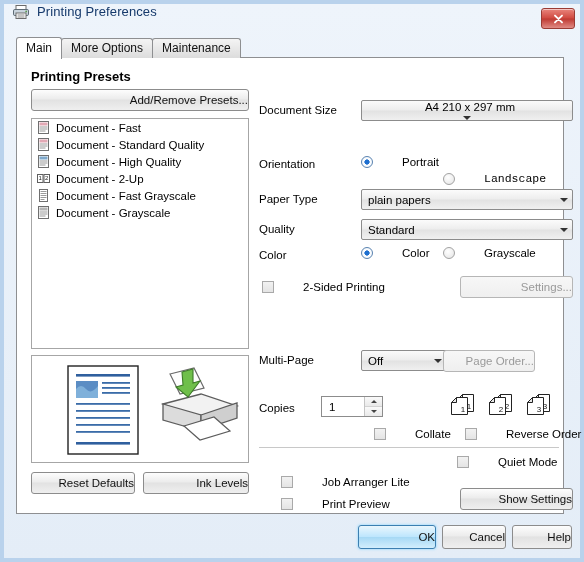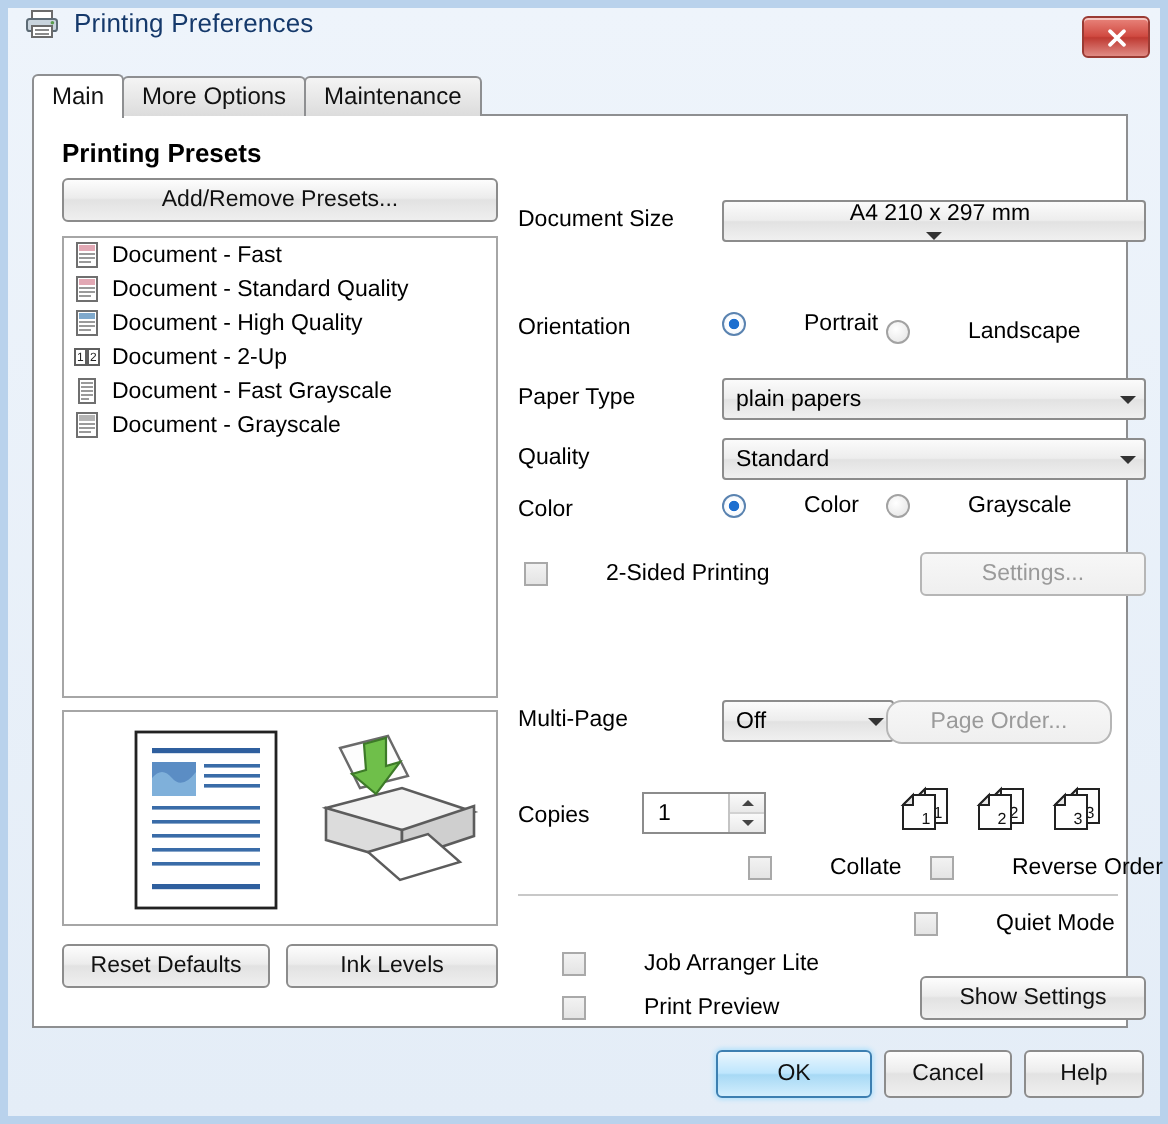--- a/index.html
+++ b/index.html
@@ -58,21 +58,21 @@
   
   .presets-title{
     position:absolute;left:14px;top:11px;
     font-size:13px;font-weight:bold;color:#000;
   }
   .btn{
     box-sizing:border-box;
     border:1px solid #8c8c8c;border-radius:3px;
     background:linear-gradient(#fdfdfd,#ececec 45%,#e2e2e2 50%,#efefef);
     font-family:"Liberation Sans",sans-serif;font-size:11.5px;color:#111;
-    display:flex;align-items:center;justify-content:center;
+    display:flex;align-items:center;justify-content:flex-end;
     cursor:pointer;user-select:none;
   }
   .btn.disabled{color:#9a9a9a;border-color:#b6b6b6;
     background:linear-gradient(#f7f7f7,#efefef);cursor:default;}
   #add-remove-presets{position:absolute;left:14px;top:31px;width:218px;height:22px;}
   .preset-list{
     position:absolute;left:14px;top:60px;width:218px;height:231px;
     box-sizing:border-box;border:1px solid #a6a6a6;background:#fff;
     overflow:hidden;
   }
@@ -315,21 +315,21 @@
         <span class="carrow">
             <i></i>
           </span>
       </div>
 
       <div class="lbl" style="left:2px;top:100px;">Orientation</div>
       <div class="radio sel" style="left:104px;top:98px;">
         <span class="rdot"></span>
         <span class="rtext">Portrait</span>
       </div>
-      <div class="radio" style="left:186px;top:102px;">
+      <div class="radio" style="left:186px;top:114px;font-family:Liberation Mono, monospace;">
         <span class="rdot"></span>
         <span class="rtext">Landscape</span>
       </div>
 
       <div class="lbl" style="left:2px;top:135px;">Paper Type</div>
       <div class="combo" style="left:104px;top:131px;width:212px;">
         <span class="cval">plain papers</span>
         <span class="carrow">
             <i></i>
           </span>
@@ -361,21 +361,21 @@
         <span>Settings...</span>
       </div>
 
       <div class="lbl" style="left:2px;top:296px;">Multi-Page</div>
       <div class="combo" style="left:104px;top:292px;width:86px;">
         <span class="cval">Off</span>
         <span class="carrow">
             <i></i>
           </span>
       </div>
-      <div class="btn disabled" style="position:absolute;left:186px;top:292px;width:113px;height:22px;border-radius:8px;">
+      <div class="btn disabled" style="position:absolute;left:186px;top:292px;width:92px;height:22px;">
         <span>Page Order...</span>
       </div>
 
       <div class="lbl" style="left:2px;top:344px;">Copies</div>
       <div class="spin" style="left:64px;top:338px;">
         <span class="sval">1</span>
         <span class="sbtns">
           <span class="up">
               <i></i>
             </span>

